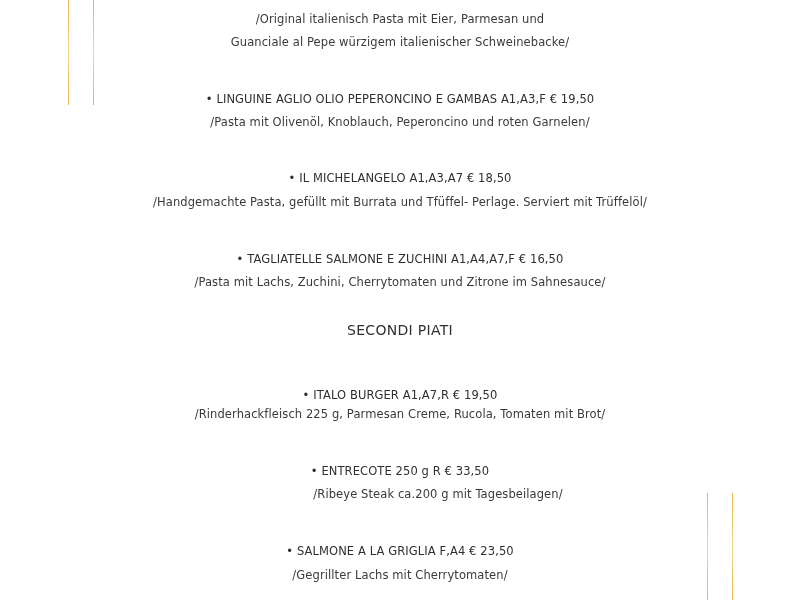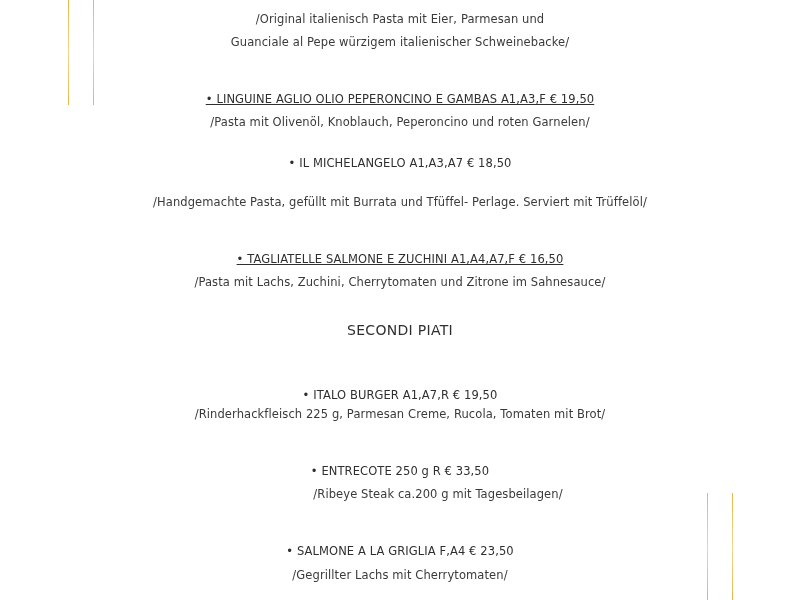--- a/index.html
+++ b/index.html
@@ -31,27 +31,27 @@
 <div class="gold-line" style="left:93px; top:0; height:105px;"></div>
 <div class="gold-line" style="left:707px; top:493px; height:107px;"></div>
 <div class="gold-line" style="left:732px; top:493px; height:107px;"></div>
 
 <div class="menu">
   <div class="line title" style="top:-13px;">• SPAGHETTI ALLA CARBONARA A1,A3,A7 € 17,50</div>
 
   <div class="line desc" style="top:12px;">/Original italienisch Pasta mit Eier, Parmesan und</div>
   <div class="line desc" style="top:35px;">Guanciale al Pepe würzigem italienischer Schweinebacke/</div>
 
-  <div class="line title" style="top:92px;text-decoration:underline;">• LINGUINE AGLIO OLIO PEPERONCINO E GAMBAS  A1,A3,F  € 19,50</div>
+  <div class="line title" style="top:92px;">• LINGUINE AGLIO OLIO PEPERONCINO E GAMBAS  A1,A3,F  € 19,50</div>
   <div class="line desc" style="top:115px;">/Pasta mit Olivenöl, Knoblauch, Peperoncino und roten Garnelen/</div>
 
-  <div class="line title" style="top:156px;">• IL MICHELANGELO  A1,A3,A7  € 18,50</div>
+  <div class="line title" style="top:171px;">• IL MICHELANGELO  A1,A3,A7  € 18,50</div>
   <div class="line desc" style="top:195px;">/Handgemachte Pasta, gefüllt mit Burrata und Tfüffel- Perlage. Serviert mit Trüffelöl/</div>
 
-  <div class="line title" style="top:252px;text-decoration:underline;">• TAGLIATELLE SALMONE E ZUCHINI  A1,A4,A7,F  € 16,50</div>
+  <div class="line title" style="top:252px;">• TAGLIATELLE SALMONE E ZUCHINI  A1,A4,A7,F  € 16,50</div>
   <div class="line section" style="top:322px;">SECONDI PIATI</div>
 
   <div class="line desc" style="top:275px;">/Pasta mit Lachs, Zuchini, Cherrytomaten und Zitrone im Sahnesauce/</div>
 
   <div class="line title" style="top:388px;">• ITALO BURGER  A1,A7,R  € 19,50</div>
   <div class="line desc" style="top:407px;">/Rinderhackfleisch 225 g, Parmesan Creme, Rucola, Tomaten mit Brot/</div>
 
   <div class="line title" style="top:464px;">• ENTRECOTE 250 g   R € 33,50</div>
   <div class="line desc" style="top:487px;padding-left:38px;">/Ribeye Steak ca.200 g mit Tagesbeilagen/</div>
 

